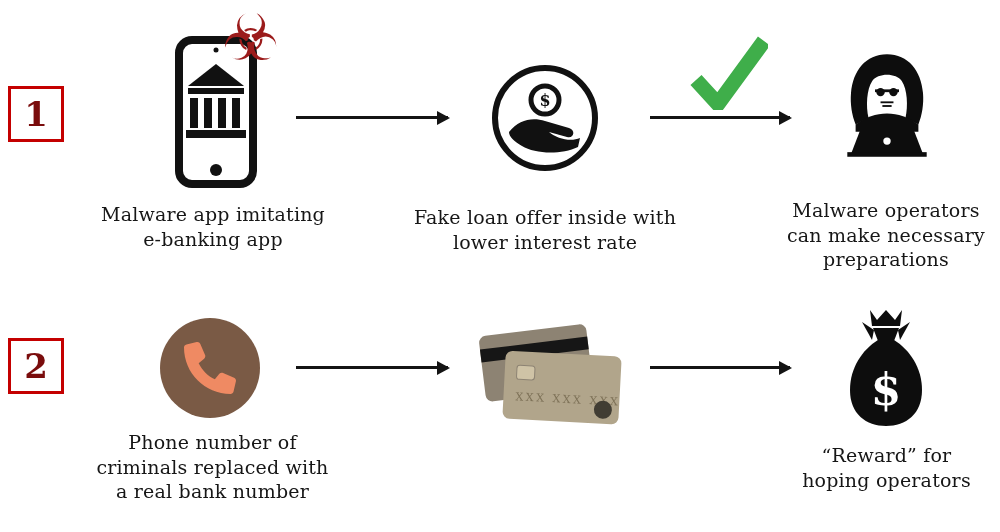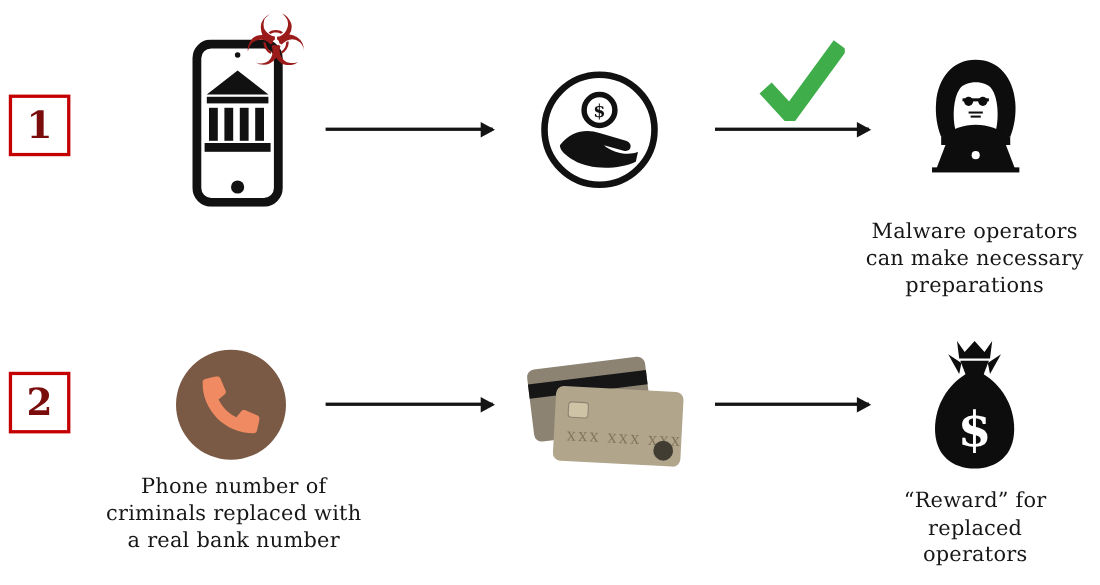--- a/index.html
+++ b/index.html
@@ -55,32 +55,36 @@
       <rect x="14" y="52" width="56" height="6" fill="#111"></rect>
       <rect x="16" y="62" width="8" height="30" fill="#111"></rect>
       <rect x="30" y="62" width="8" height="30" fill="#111"></rect>
       <rect x="44" y="62" width="8" height="30" fill="#111"></rect>
       <rect x="58" y="62" width="8" height="30" fill="#111"></rect>
       <rect x="12" y="94" width="60" height="8" fill="#111"></rect>
     </svg>
   </div>
   <div class="abs biohazard" style="left:222px;top:6px;">☣</div>
 
+  <div class="abs caption" style="left:88px;top:202px;width:250px;">Malware app imitating
+e-banking app</div>
 
   <div class="abs arrow" style="left:296px;top:116px;width:152px;"></div>
 
   <div class="abs" style="left:489px;top:62px;">
     <svg width="112" height="112" viewBox="0 0 112 112">
       <circle cx="56" cy="56" r="50" fill="#fff" stroke="#111" stroke-width="6"></circle>
       <circle cx="56" cy="38" r="14" fill="#fff" stroke="#111" stroke-width="5"></circle>
       <text x="56" y="44" text-anchor="middle" font-size="16" font-weight="bold" fill="#111">$</text>
       <path d="M20 70 C30 57 44 55 56 59 L80 66 C87 68 85 77 78 75 L60 70 C68 77 82 80 91 76 L89 85 C72 93 46 92 33 84 C25 79 20 75 20 70 Z" fill="#111"></path>
     </svg>
   </div>
 
+  <div class="abs caption" style="left:398px;top:205px;width:294px;">Fake loan offer inside with
+lower interest rate</div>
 
   <div class="abs" style="left:690px;top:36px;">
     <svg width="78" height="74" viewBox="0 0 78 74">
       <path class="check-path" d="M6 44 L28 68 L74 5" fill="none" stroke="#3fae4a" stroke-width="15"></path>
     </svg>
   </div>
   <div class="abs arrow" style="left:650px;top:116px;width:140px;"></div>
 
   <div class="abs" style="left:827px;top:50px;">
     <svg width="120" height="112" viewBox="0 0 130 120">
@@ -141,15 +145,15 @@
       <path d="M32 2 L39 12 L48 2 L57 12 L64 2 L62 18 L34 18 Z" fill="#0d0d0d"></path>
       <path d="M36 22 L24 14 L34 32 Z" fill="#0d0d0d"></path>
       <path d="M60 22 L72 14 L62 32 Z" fill="#0d0d0d"></path>
       <path d="M35 20 L61 20 L56 33 L40 33 Z" fill="#0d0d0d"></path>
       <path d="M40 32 L56 32 C72 42 84 60 84 82 C84 106 68 118 48 118 C28 118 12 106 12 82 C12 60 24 42 40 32 Z" fill="#0d0d0d"></path>
       <text x="48" y="97" text-anchor="middle" font-size="44" font-weight="bold" fill="#fff">$</text>
     </svg>
   </div>
 
   <div class="abs caption" style="left:799px;top:443px;width:175px;">“Reward” for
-replaced operators</div>
+hoping operators</div>
 
 </div>
 
 </body></html>

